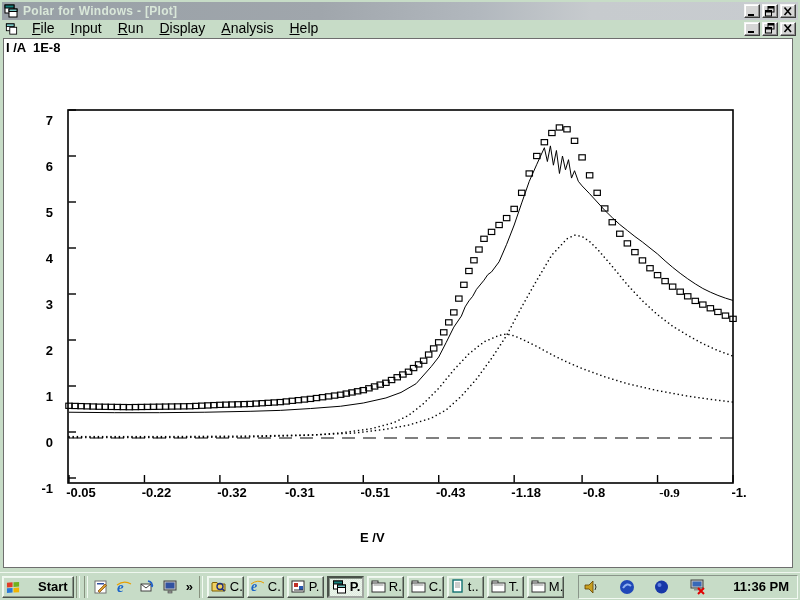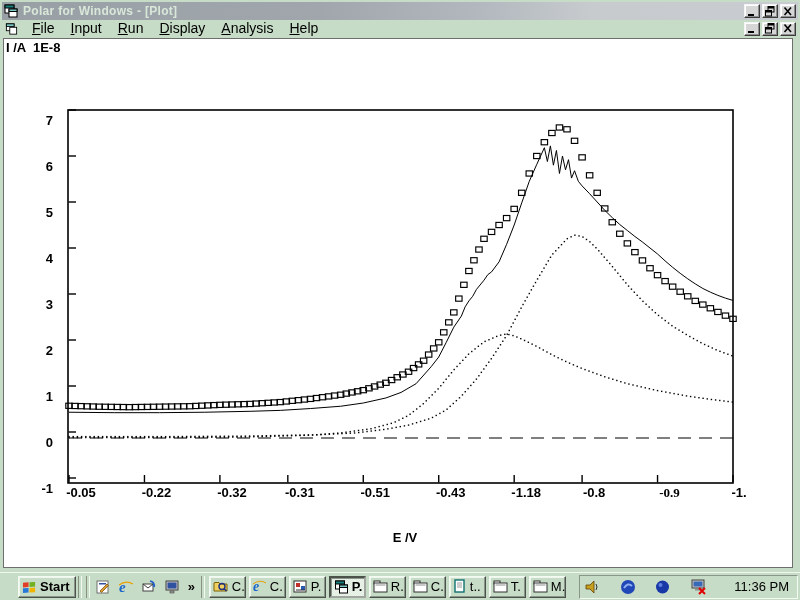--- a/index.html
+++ b/index.html
@@ -29,41 +29,41 @@
   
   .client{left:3px;top:38px;width:790px;height:530px;background:#fff;
     border:1px solid #6e6e6e;box-sizing:border-box;}
   #plot-svg{left:0;top:0;pointer-events:none;}
   #plot-labels{left:0;top:0;width:800px;height:600px;pointer-events:none;}
   .tick-label{position:absolute;font-size:13px;font-weight:bold;color:#000;}
   .tick-label.x{width:44px;text-align:center;}
   .tick-label.y{width:43px;text-align:right;}
   .axis-title{position:absolute;font-size:13px;font-weight:bold;color:#000;white-space:pre;}
   #ylab{left:6px;top:40px;}
-  #xlab{left:360px;top:530px;width:90px;text-align:center;}
+  #xlab{left:360px;top:530px;width:90px;text-align:left;}
 
   
   .taskbar{left:0;bottom:0;width:800px;height:28px;background:#c7dcc7;border-top:1px solid #eff7ef;
     display:flex;align-items:center;box-sizing:border-box;}
   .tb-raised{background:#c7dcc7;border:1px solid;border-color:#f2faf2 #4a524a #4a524a #f2faf2;
     box-shadow:inset -1px -1px 0 #8a968a, inset 1px 1px 0 #eef6ee;}
-  .start{height:22px;margin-left:18px;display:flex;align-items:center;gap:3px;padding:0 5px 0 3px;
+  .start{height:22px;margin-left:2px;display:flex;align-items:center;gap:17px;padding:0 5px 0 3px;
     font-size:13px;font-weight:bold;color:#000;font-family:"Liberation Sans",sans-serif;cursor:default;}
   .sep{width:2px;height:22px;margin:0 2px;border-left:1px solid #87927f;border-right:1px solid #f2faf2;}
   .ql{display:flex;align-items:center;gap:5px;margin:0 2px;}
   .qlbtn{width:18px;height:18px;background:transparent;border:none;padding:0;display:flex;align-items:center;justify-content:center;}
   .chev{font-size:13px;font-weight:bold;color:#000;padding:0 2px;}
   .tasks{display:flex;gap:3px;margin-left:2px;}
   .task{width:37px;height:22px;display:flex;align-items:center;gap:3px;padding:0 3px;
     font-size:13px;color:#000;cursor:default;overflow:hidden;}
   .task.active{border-color:#4a524a #f2faf2 #f2faf2 #4a524a;
     box-shadow:inset 1px 1px 0 #8a968a;font-weight:bold;
     background:repeating-conic-gradient(#ecf4ec 0 25%,#dfecdf 0 50%) 0 0/2px 2px;}
   .tray{margin-left:auto;margin-right:2px;height:22px;display:flex;align-items:center;gap:19px;
-    border:1px solid;border-color:#8a968a #f2faf2 #f2faf2 #8a968a;padding:0 8px 0 4px;}
+    border:1px solid;border-color:#8a968a #f2faf2 #f2faf2 #8a968a;padding:0 8px 0 4px;font-weight:bold;}
   .clock{font-size:13px;color:#000;margin-left:8px;white-space:pre;}
   .ticon{display:flex;align-items:center;}
 </style>
 </head>
 <body>
 
 <div id="screen">
 
   <div class="abs titlebar">
     <span class="appicon">

